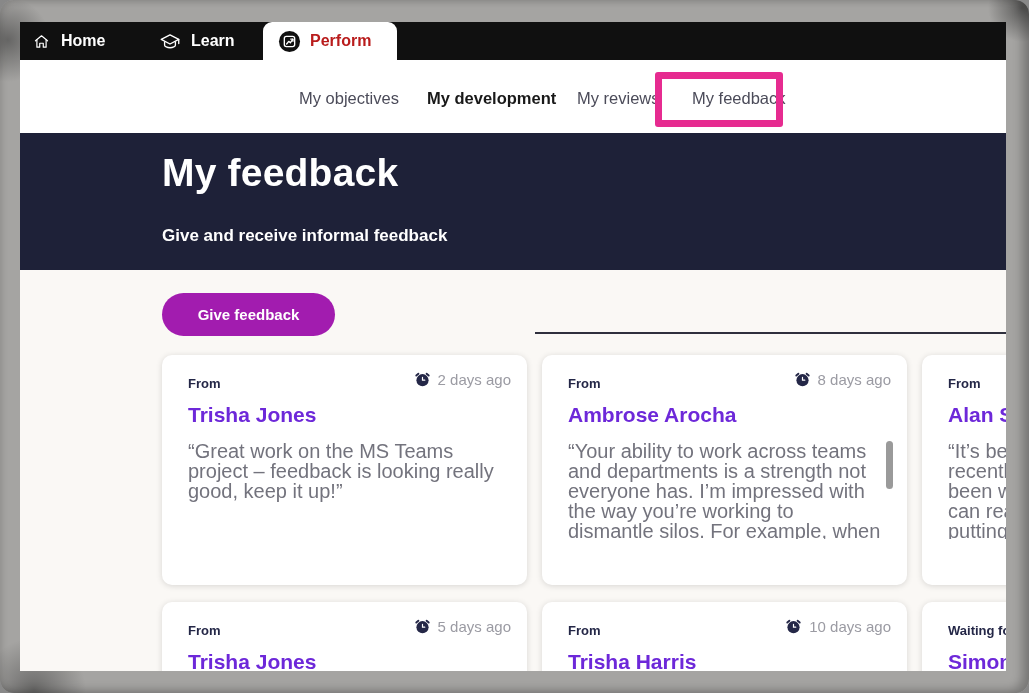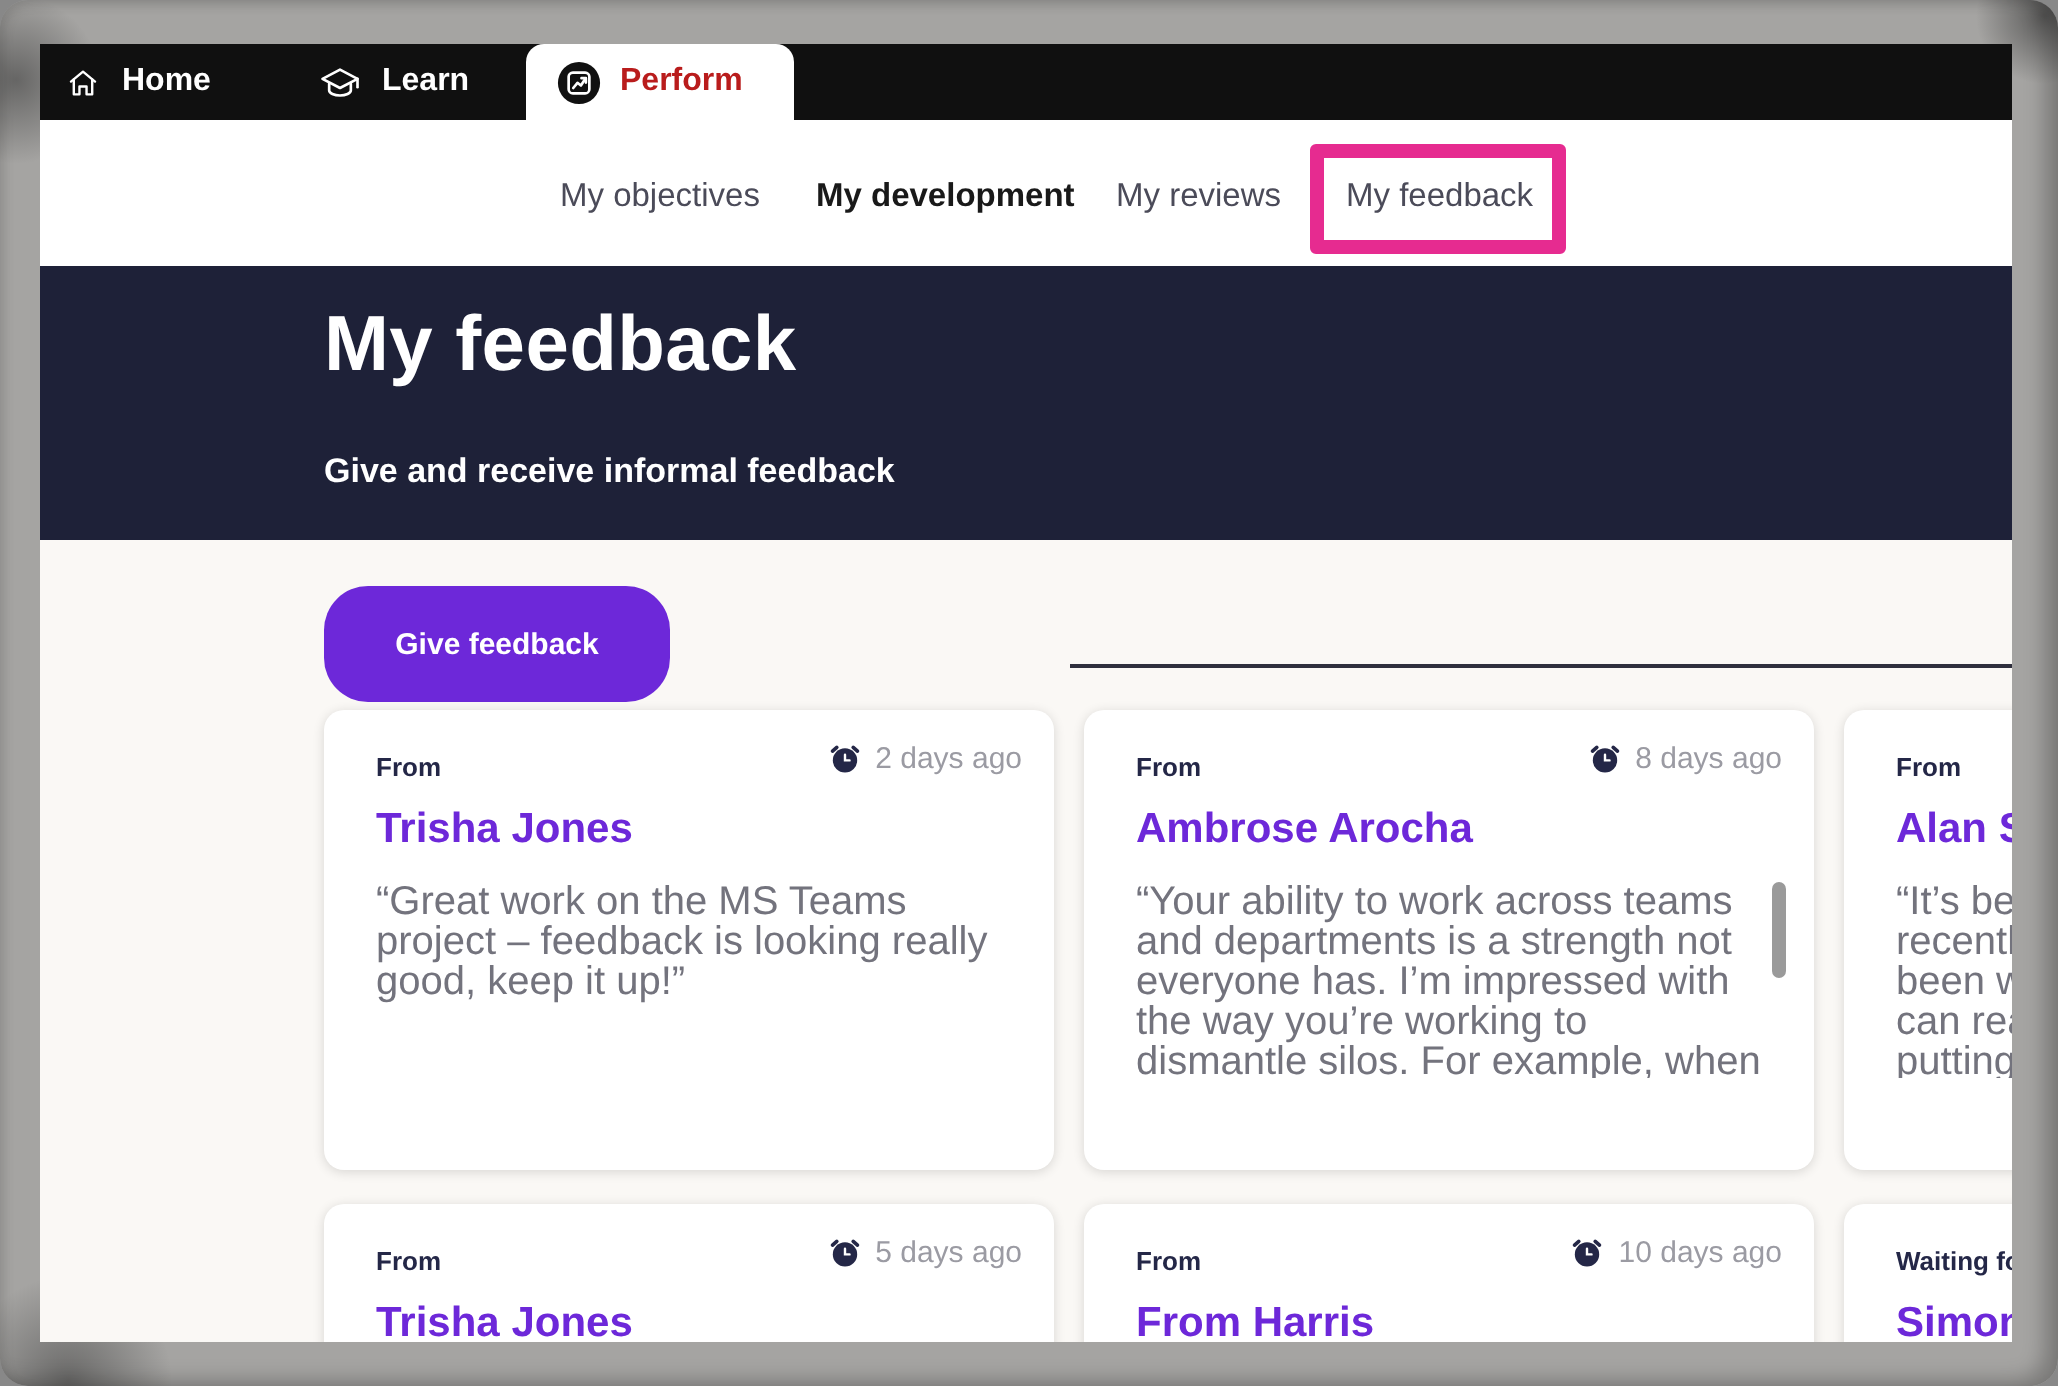--- a/index.html
+++ b/index.html
@@ -38,41 +38,41 @@
     position:absolute; left:243px; top:0; width:134px; height:38px;
     background:#ffffff; border-radius:9px 9px 0 0;
     display:flex; align-items:center; gap:9px; padding-left:15px;
     color:#b91c1c; font-weight:700; font-size:16px; cursor:pointer;
   }
   .nav-ic { display:flex; align-items:center; }
 
   
   .subnav { position:absolute; left:0; top:38px; width:100%; height:73px; background:#ffffff; }
   .subnav .lnk {
-    position:absolute; top:29px; font-size:16.5px; color:#4b4b59; cursor:pointer; white-space:nowrap;
+    position:absolute; top:29px; font-size:16.5px; color:#4b4b59; cursor:pointer; white-space:nowrap;margin-left:19px;
   }
   .lnk.objectives { left:260px; }
   .lnk.development { left:388px; color:#191919; font-weight:700; }
   .lnk.reviews { left:538px; }
   .lnk.feedback { left:653px; }
   .pink-box {
     position:absolute; left:635px; top:12px; width:128px; height:55px;
     border:7px solid #e62b90; border-radius:3px; pointer-events:none;
   }
 
   
   .hero { position:absolute; left:0; top:111px; width:100%; height:137px; background:#1e2138; color:#fff; }
   .hero-title { position:absolute; left:142px; top:18px; margin:0; font-size:39px; font-weight:700; letter-spacing:.2px; }
   .hero-sub { position:absolute; left:142px; top:93px; margin:0; font-size:17px; font-weight:600; }
 
   
   .content { position:absolute; left:0; top:248px; width:100%; height:401px; background:#faf8f5; }
   .btn {
-    position:absolute; top:23px; height:58px; border:none; border-radius:22px;
-    background:#6d28d9; color:#fff; font-size:15px; font-weight:600;
+    position:absolute; top:23px; height:43px; border:none; border-radius:22px;
+    background:#a21caf; color:#fff; font-size:15px; font-weight:600;
     font-family:inherit; cursor:pointer;
   }
   .btn.give { left:142px; width:173px; }
   .btn.get  { left:329px; width:167px; }
   .divider { position:absolute; left:515px; top:62px; width:471px; height:2px; background:#2f2f3d; }
 
   
   .card {
     position:absolute; width:365px; height:230px; background:#ffffff;
     border-radius:10px; box-shadow:0 1px 6px rgba(0,0,0,.14);
@@ -228,21 +228,21 @@
                 <path d="M6.2 3.8 L3.2 6.4"></path>
                 <path d="M17.8 3.8 L20.8 6.4"></path>
               </g>
             <circle cx="12" cy="13" r="8.6" fill="#242747"></circle>
             <g stroke="#ffffff" stroke-width="1.7" stroke-linecap="round" fill="none">
                 <path d="M12 9 V13 H15.2"></path>
               </g>
           </svg>
           <span>10 days ago</span>
         </span>
-        <div class="name">From Harris</div>
+        <div class="name">Trisha Harris</div>
       </div>
 
       <div class="card r2 c3">
         <span class="from">Waiting fo</span>
         <span class="time">
           <span></span>
         </span>
         <div class="name">Simon</div>
       </div>
     </main>

